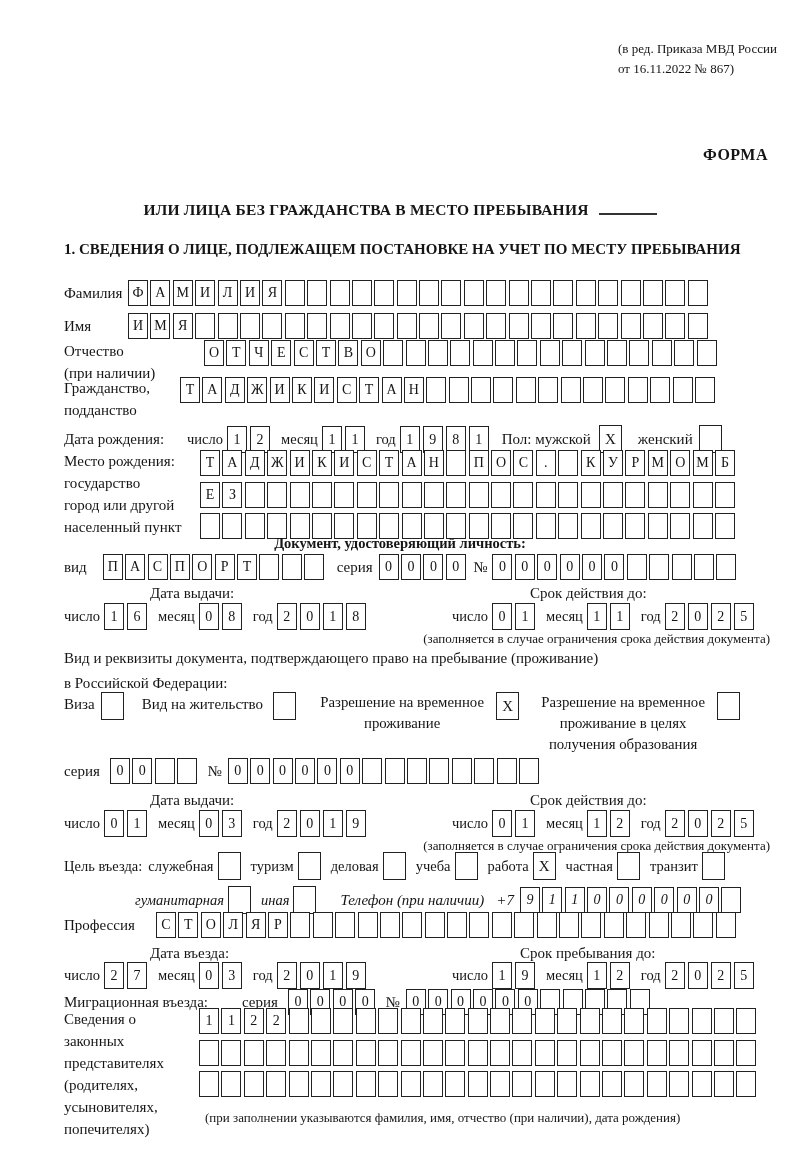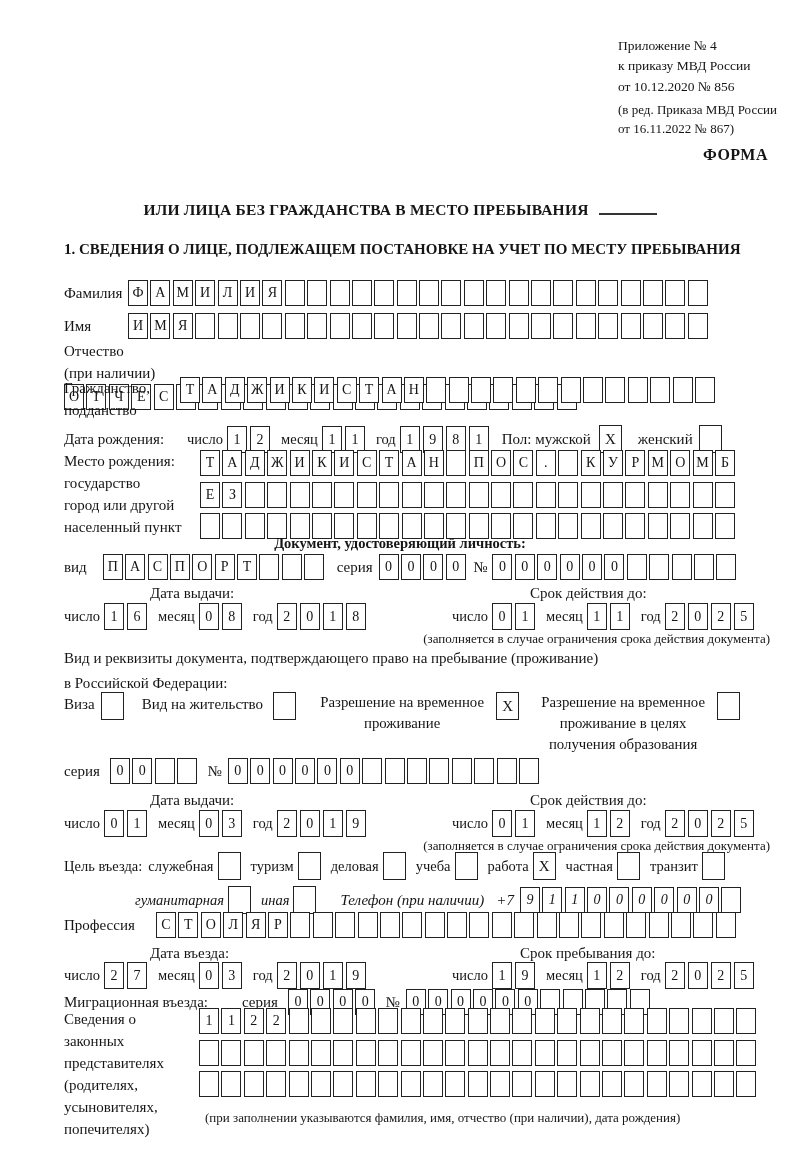--- a/index.html
+++ b/index.html
@@ -30,25 +30,20 @@
   .optxt { font-size:14.8px; line-height:21px; text-align:center; }
   .goal { font-size:14.5px;justify-content:center; }
   .goal .cbcell { margin:0 10px 0 4px; }
 </style>
 </head>
 <body>
 
 <div class="page">
 
   <div class="abs" style="top:36px; left:618px; width:175px;">
-    <div style="font-size:13.5px; line-height:1.5;">
-      <div>Приложение № 4</div>
-      <div>к приказу МВД России</div>
-      <div>от 10.12.2020 № 856</div>
-    </div>
     <div style="font-size:13px; line-height:1.5; margin-top:3px;">
       <div>(в ред. Приказа МВД России</div>
       <div>от 16.11.2022 № 867)</div>
     </div>
   </div>
 
   <div class="abs right b" style="top:146px; right:32px; font-size:16px; letter-spacing:.5px;">ФОРМА</div>
 
   <div class="abs center titleline" style="top:201px;">
     <span>ИЛИ ЛИЦА БЕЗ ГРАЖДАНСТВА В МЕСТО ПРЕБЫВАНИЯ</span><span class="uline"></span>
@@ -113,21 +108,21 @@
         <span class="cell"></span>
         <span class="cell"></span>
         <span class="cell"></span>
         <span class="cell"></span>
         <span class="cell"></span>
         <span class="cell"></span>
         <span class="cell"></span>
       </span>
   </div>
 
-  <div class="abs row top" style="top:340px; left:64px;flex-direction:column;">
+  <div class="abs row top" style="top:340px; left:64px;">
     <span class="lblcol" style="width:140px;">
       <div>Отчество</div>
       <div>(при наличии)</div>
     </span>
     <span class="cells">
         <span class="cell">О</span>
         <span class="cell">Т</span>
         <span class="cell">Ч</span>
         <span class="cell">Е</span>
         <span class="cell">С</span>

